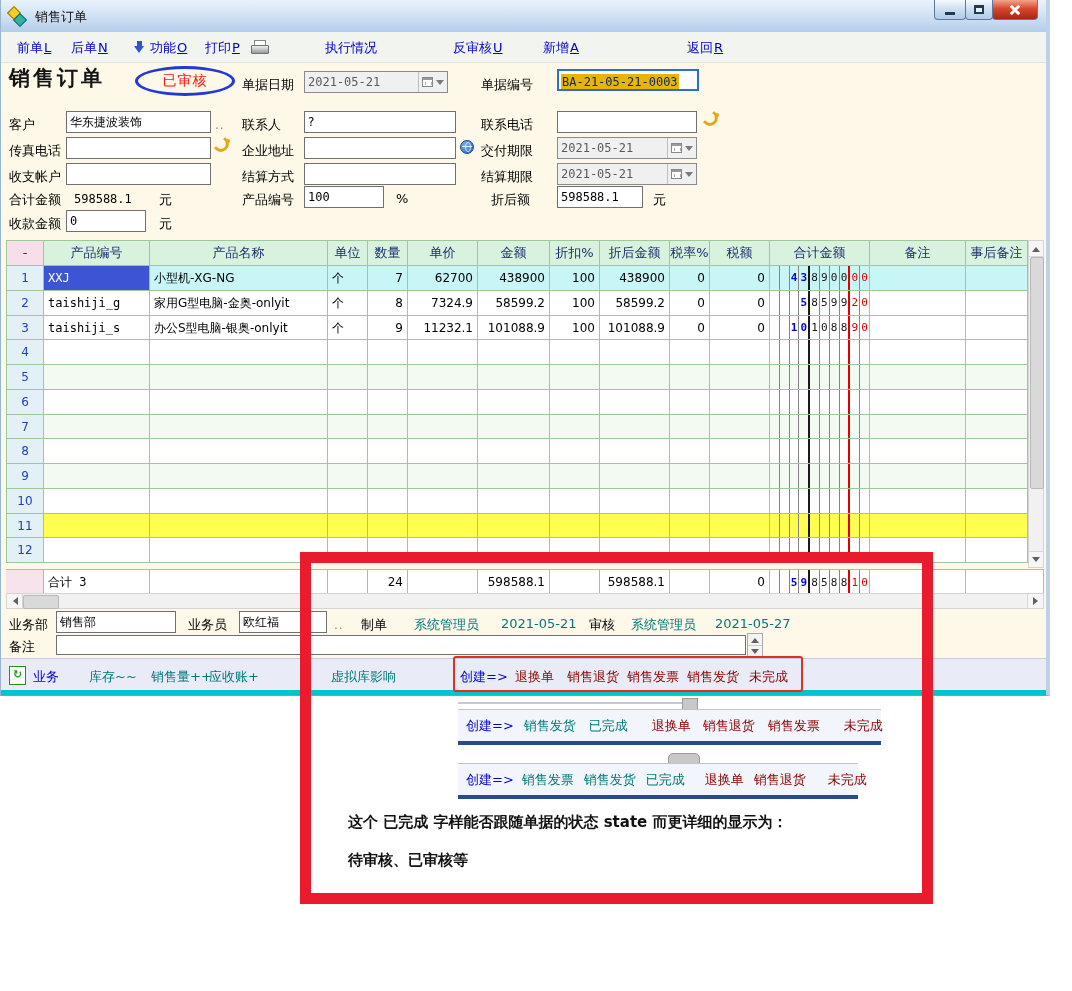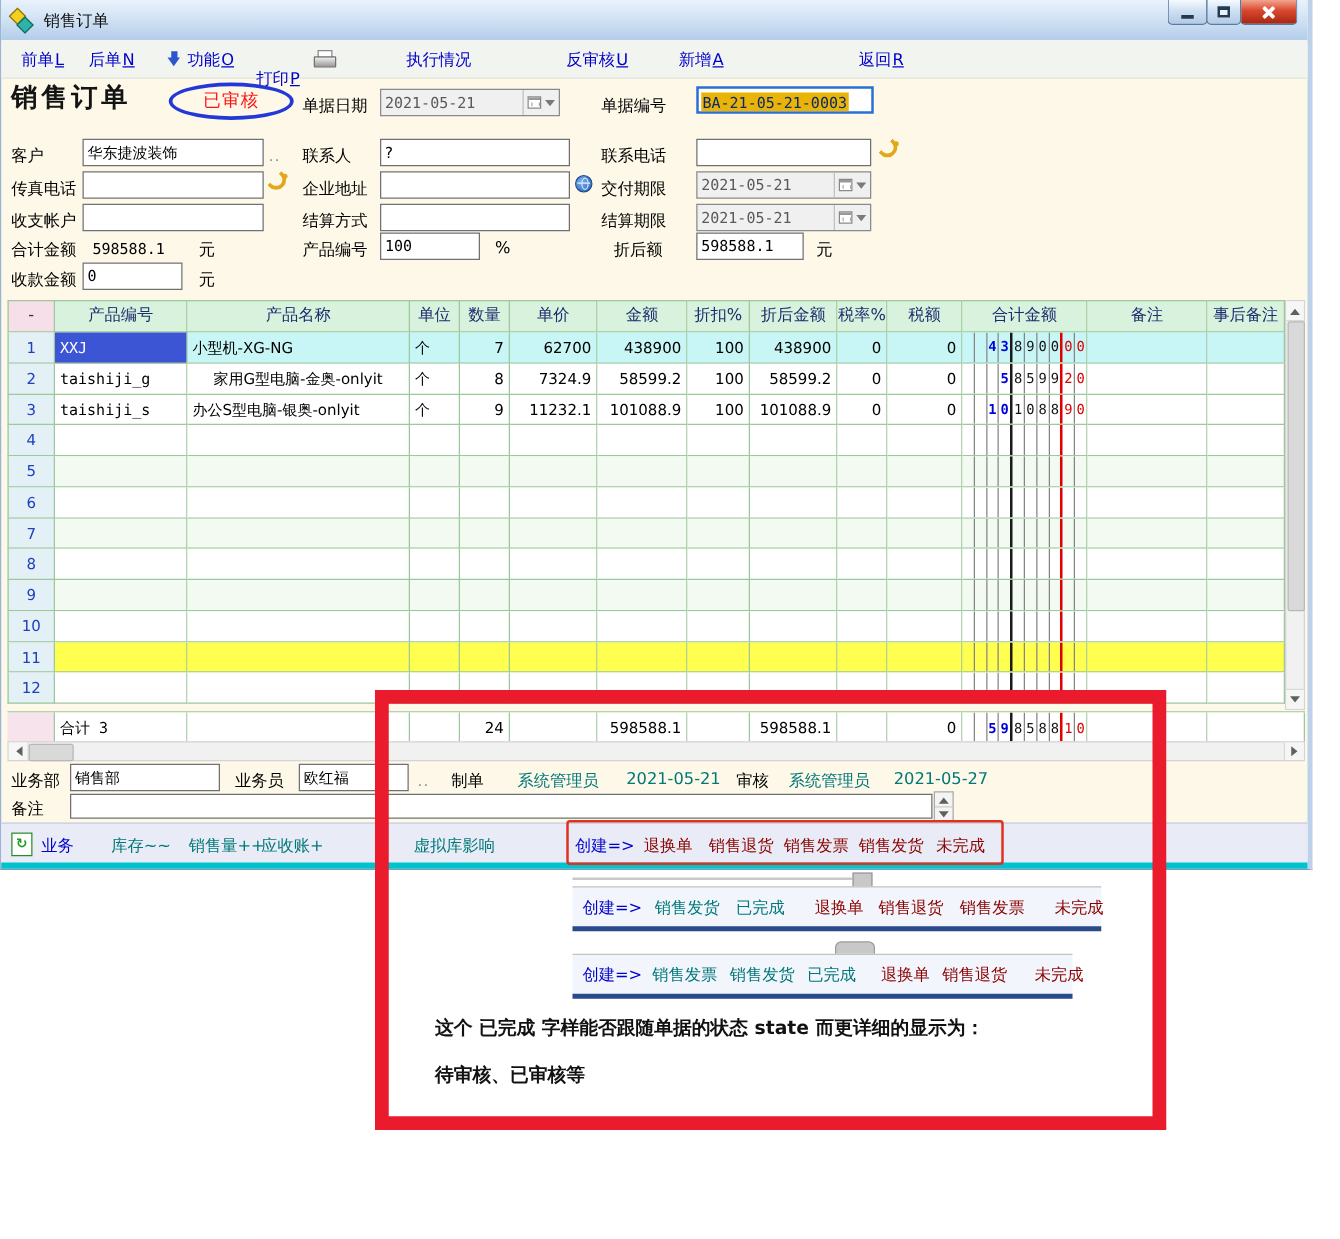--- a/index.html
+++ b/index.html
@@ -177,21 +177,21 @@
           <span class="ic-x1"></span>
           <span class="ic-x2"></span>
         </div>
     </div>
   </div>
 
   <div class="toolbar">
       <span class="tool-item" style="left: 16px;"><span>前单</span><span class="ukey">L</span></span>
       <span class="tool-item" style="left: 70px;"><span>后单</span><span class="ukey">N</span></span>
       <span class="tool-item" style="left: 133px;"><span class="down-arrow"></span><span>功能</span><span class="ukey">O</span></span>
-      <span class="tool-item" style="left: 204px; margin-top: 15px;"><span>打印</span><span class="ukey">P</span></span>
+      <span class="tool-item" style="left: 204px;"><span>打印</span><span class="ukey">P</span></span>
       <span class="tool-item" style="left: 250px;"><span class="printer-icon"></span></span>
       <span class="tool-item" style="left: 324px;"><span>执行情况</span></span>
       <span class="tool-item" style="left: 452px;"><span>反审核</span><span class="ukey">U</span></span>
       <span class="tool-item" style="left: 542px;"><span>新增</span><span class="ukey">A</span></span>
       <span class="tool-item" style="left: 686px;"><span>返回</span><span class="ukey">R</span></span>
     </div>
 
   <div class="doc-title">销售订单</div>
   <div class="stamp">已审核</div>
 
@@ -300,21 +300,21 @@
             <span class="dcell">0</span>
             <span class="dcell ddec dred">0</span>
             <span class="dcell dred">0</span>
           </div>
           <div class="td td-remark al-left" style="width: 96px;"></div>
           <div class="td td-post al-left" style="width: 62px;"></div>
         </div>
         <div class="tr">
           <div class="td td-num al-center" style="width: 38px;">2</div>
           <div class="td td-code al-left" style="width: 106px;">taishiji_g</div>
-          <div class="td td-name al-left" style="width: 178px; text-align: center;">家用G型电脑-金奥-onlyit</div>
+          <div class="td td-name al-left" style="width: 178px;">家用G型电脑-金奥-onlyit</div>
           <div class="td td-unit al-left" style="width: 40px;">个</div>
           <div class="td td-qty al-right" style="width: 40px;">8</div>
           <div class="td td-price al-right" style="width: 70px;">7324.9</div>
           <div class="td td-amount al-right" style="width: 72px;">58599.2</div>
           <div class="td td-disc al-right" style="width: 50px;">100</div>
           <div class="td td-after al-right" style="width: 70px;">58599.2</div>
           <div class="td td-taxrate al-right" style="width: 40px;">0</div>
           <div class="td td-tax al-right" style="width: 60px;">0</div>
           <div class="td td-digits al-center" style="width: 100px;">
             <span class="dcell dblue"></span>

